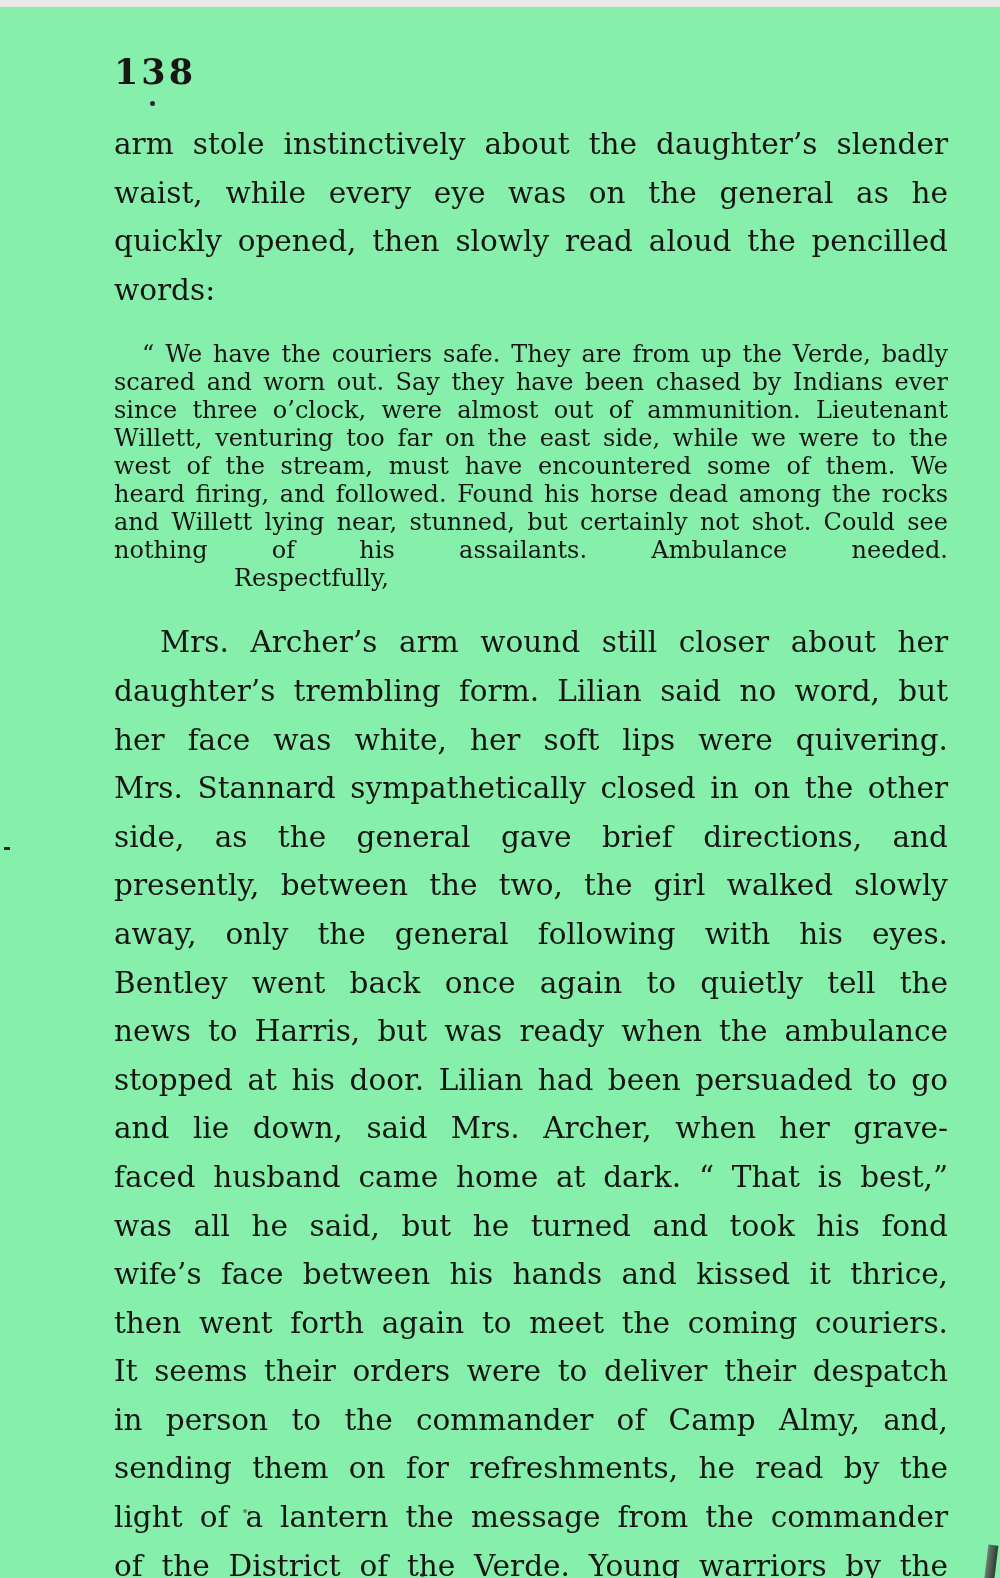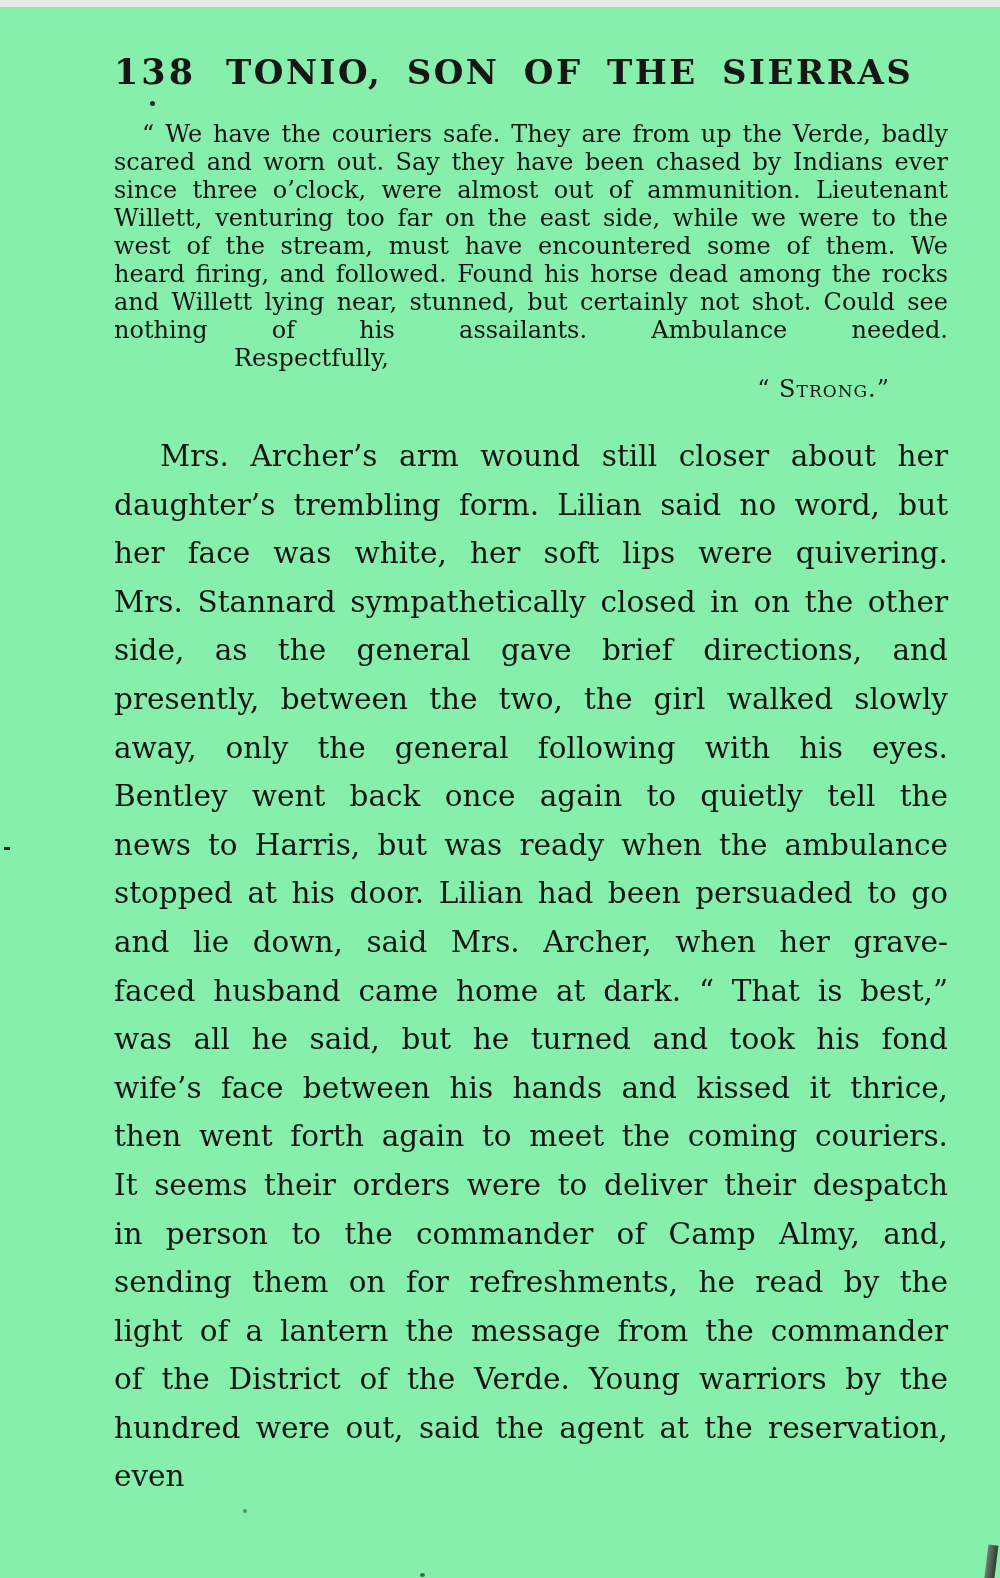--- a/index.html
+++ b/index.html
@@ -89,27 +89,26 @@
     background: linear-gradient(to right, rgba(40,40,38,0), rgba(40,40,38,.75));
   }
 </style>
 </head>
 <body>
 
 <div class="page">
 
   <div class="header">
     <span class="page-num">138</span>
-    <span class="running-title">TONIO, SON OF THE SIERRAS</span>
   </div>
 
+  <p class="body-par no-indent">arm stole instinctively about the daughter’s slender waist, while every eye was on the general as he quickly opened, then slowly read aloud the pencilled words:</p>
 
   <div class="letter">
     <p class="letter-body"><span>“ We have the couriers safe.  They are from up the Verde, badly scared and worn out.  Say they have been chased by Indians ever since three o’clock, were almost out of ammunition.  Lieutenant Willett, venturing too far on the east side, while we were to the west of the stream, must have encountered some of them.  We heard firing, and followed.  Found his horse dead among the rocks and Willett lying near, stunned, but certainly not shot.  Could see nothing of his assailants.  Ambulance needed.</span><span class="letter-closing">Respectfully,</span></p>
-    <p class="letter-signature">“ Strong.”</p>
   </div>
 
   <p class="body-par indent">Mrs. Archer’s arm wound still closer about her daughter’s trembling form.  Lilian said no word, but her face was white, her soft lips were quivering.  Mrs. Stannard sympathetically closed in on the other side, as the general gave brief directions, and presently, between the two, the girl walked slowly away, only the general following with his eyes.  Bentley went back once again to quietly tell the news to Harris, but was ready when the ambulance stopped at his door.  Lilian had been persuaded to go and lie down, said Mrs. Archer, when her grave-faced husband came home at dark. “ That is best,” was all he said, but he turned and took his fond wife’s face between his hands and kissed it thrice, then went forth again to meet the coming couriers.  It seems their orders were to deliver their despatch in person to the commander of Camp Almy, and, sending them on for refreshments, he read by the light of a lantern the message from the commander of the District of the Verde.  Young warriors by the hundred were out, said the agent at the reservation, even</p>
 
   <div class="artifact dot a-pagenum-dot"></div>
   <div class="artifact a-left-dash"></div>
   <div class="artifact dot a-bottom-dot1"></div>
   <div class="artifact dot a-bottom-dot2"></div>
   <div class="artifact a-corner"></div>
   <div class="artifact a-bottom-edge"></div>

